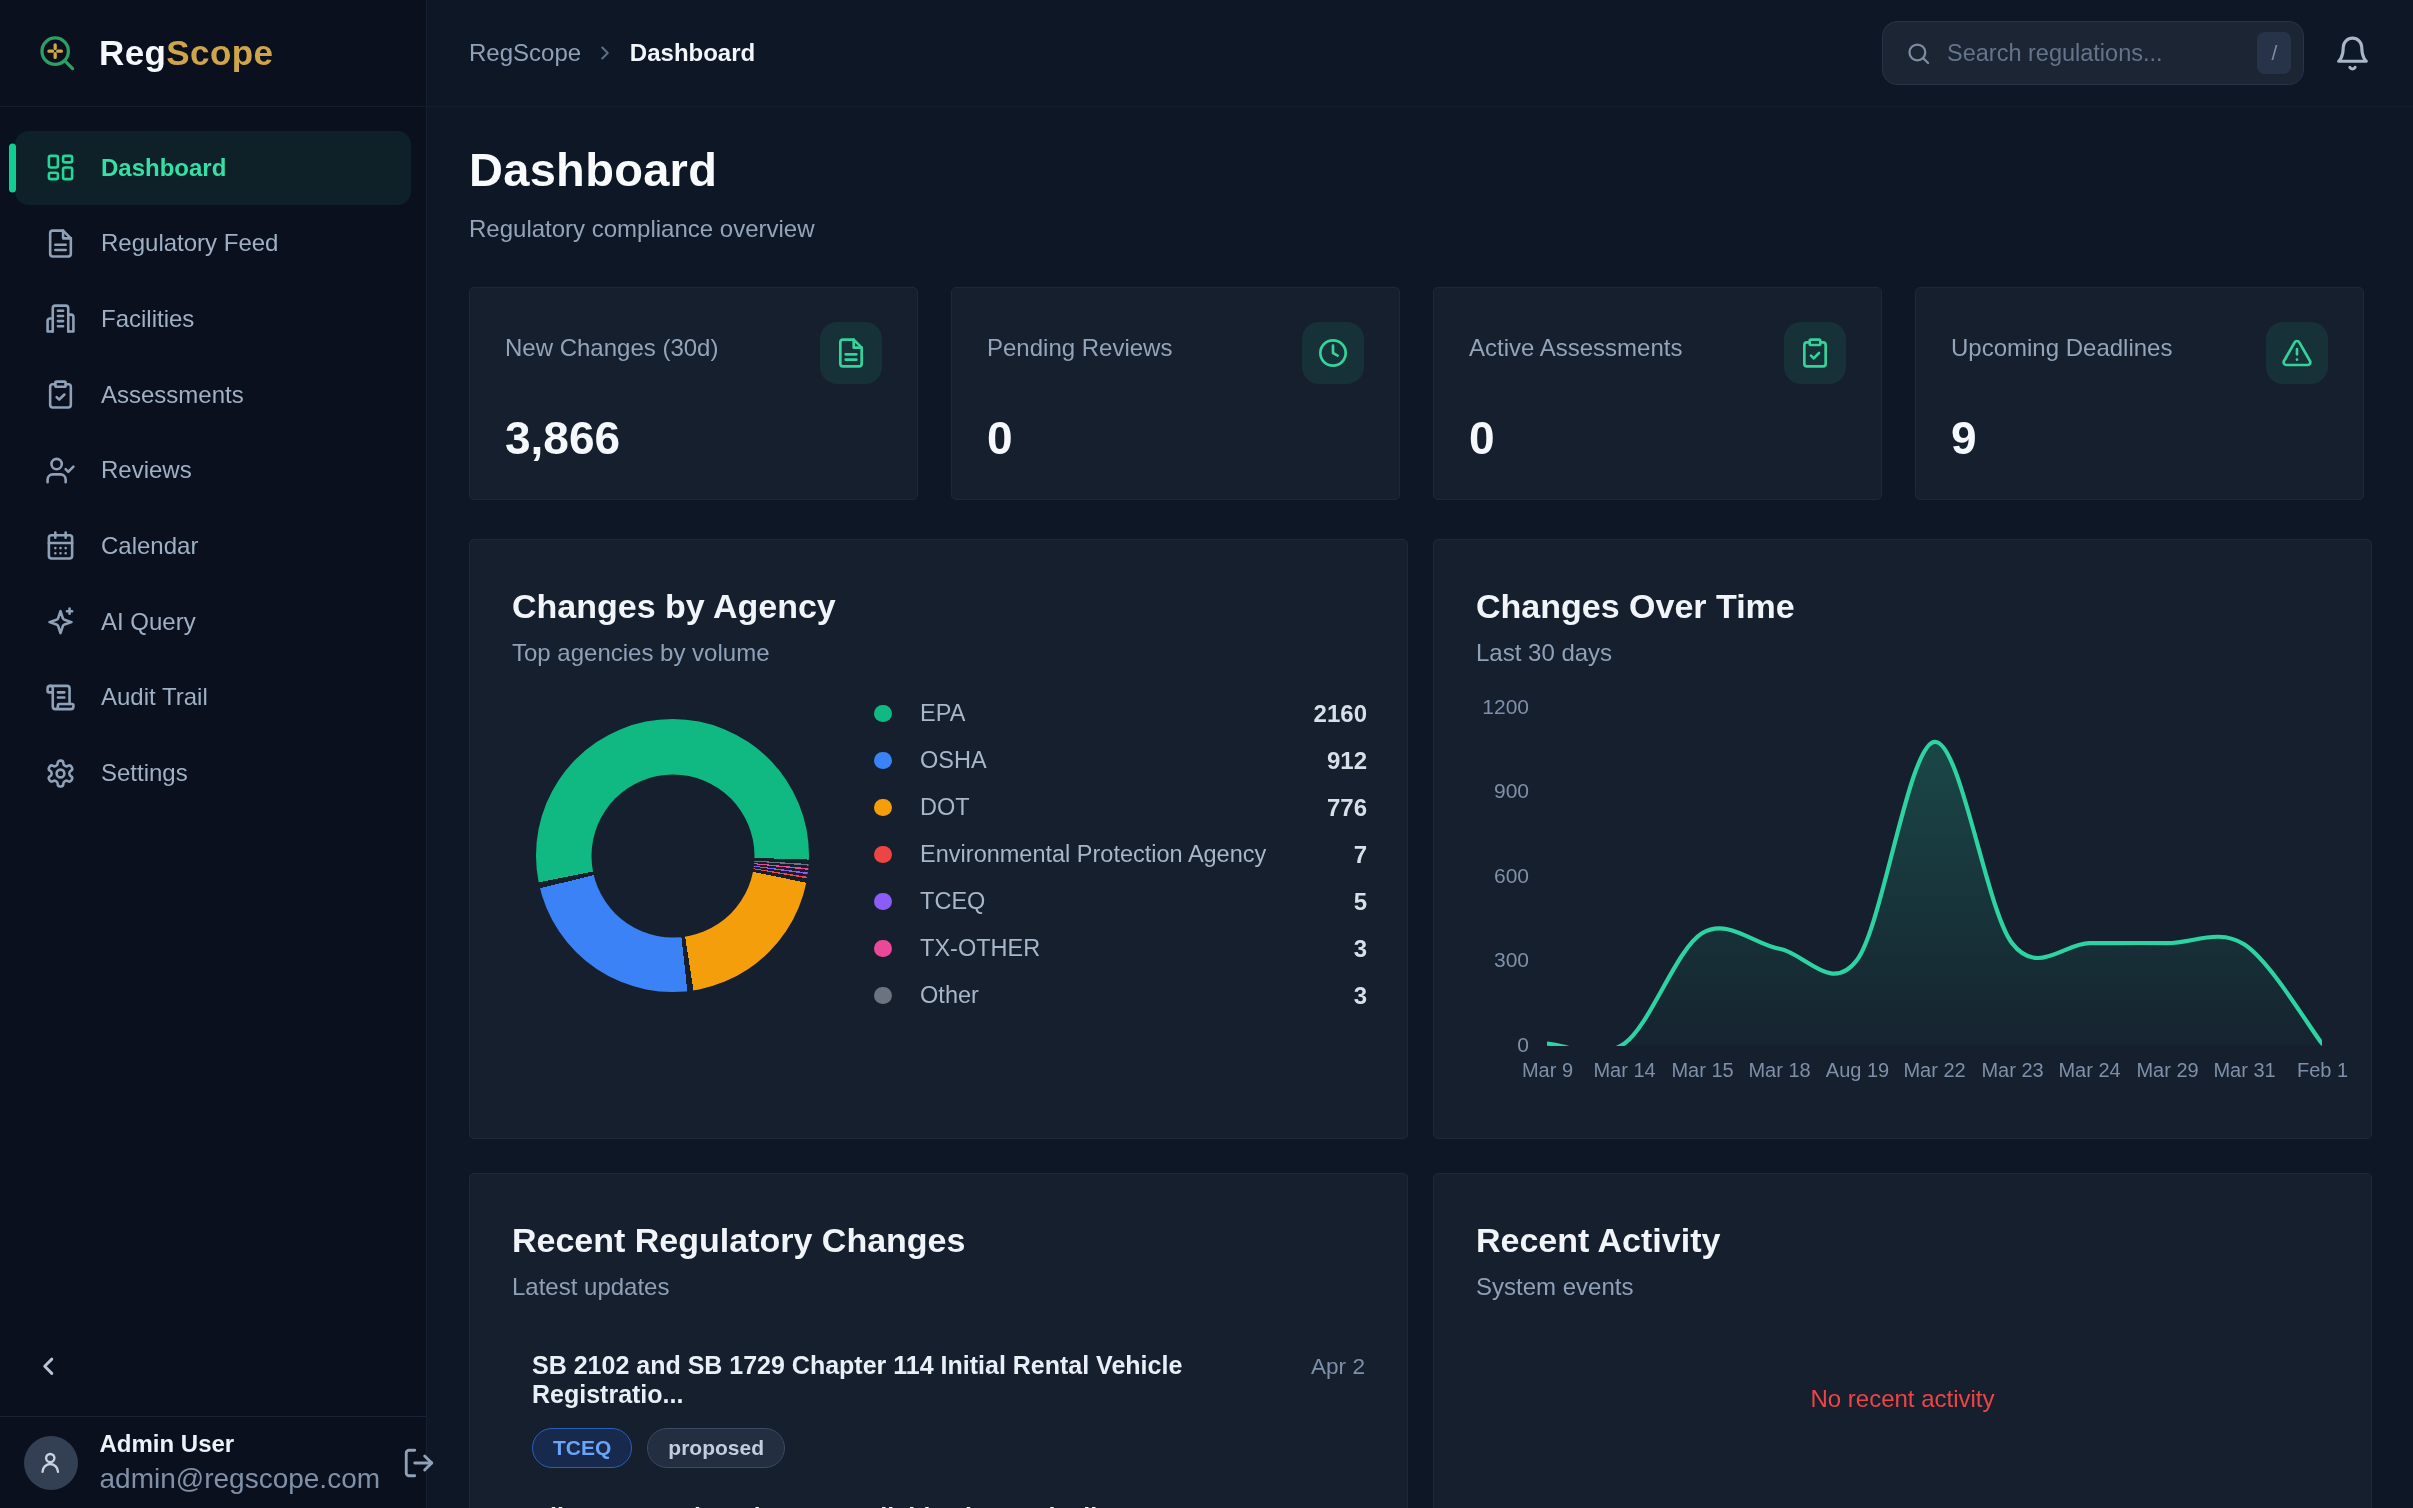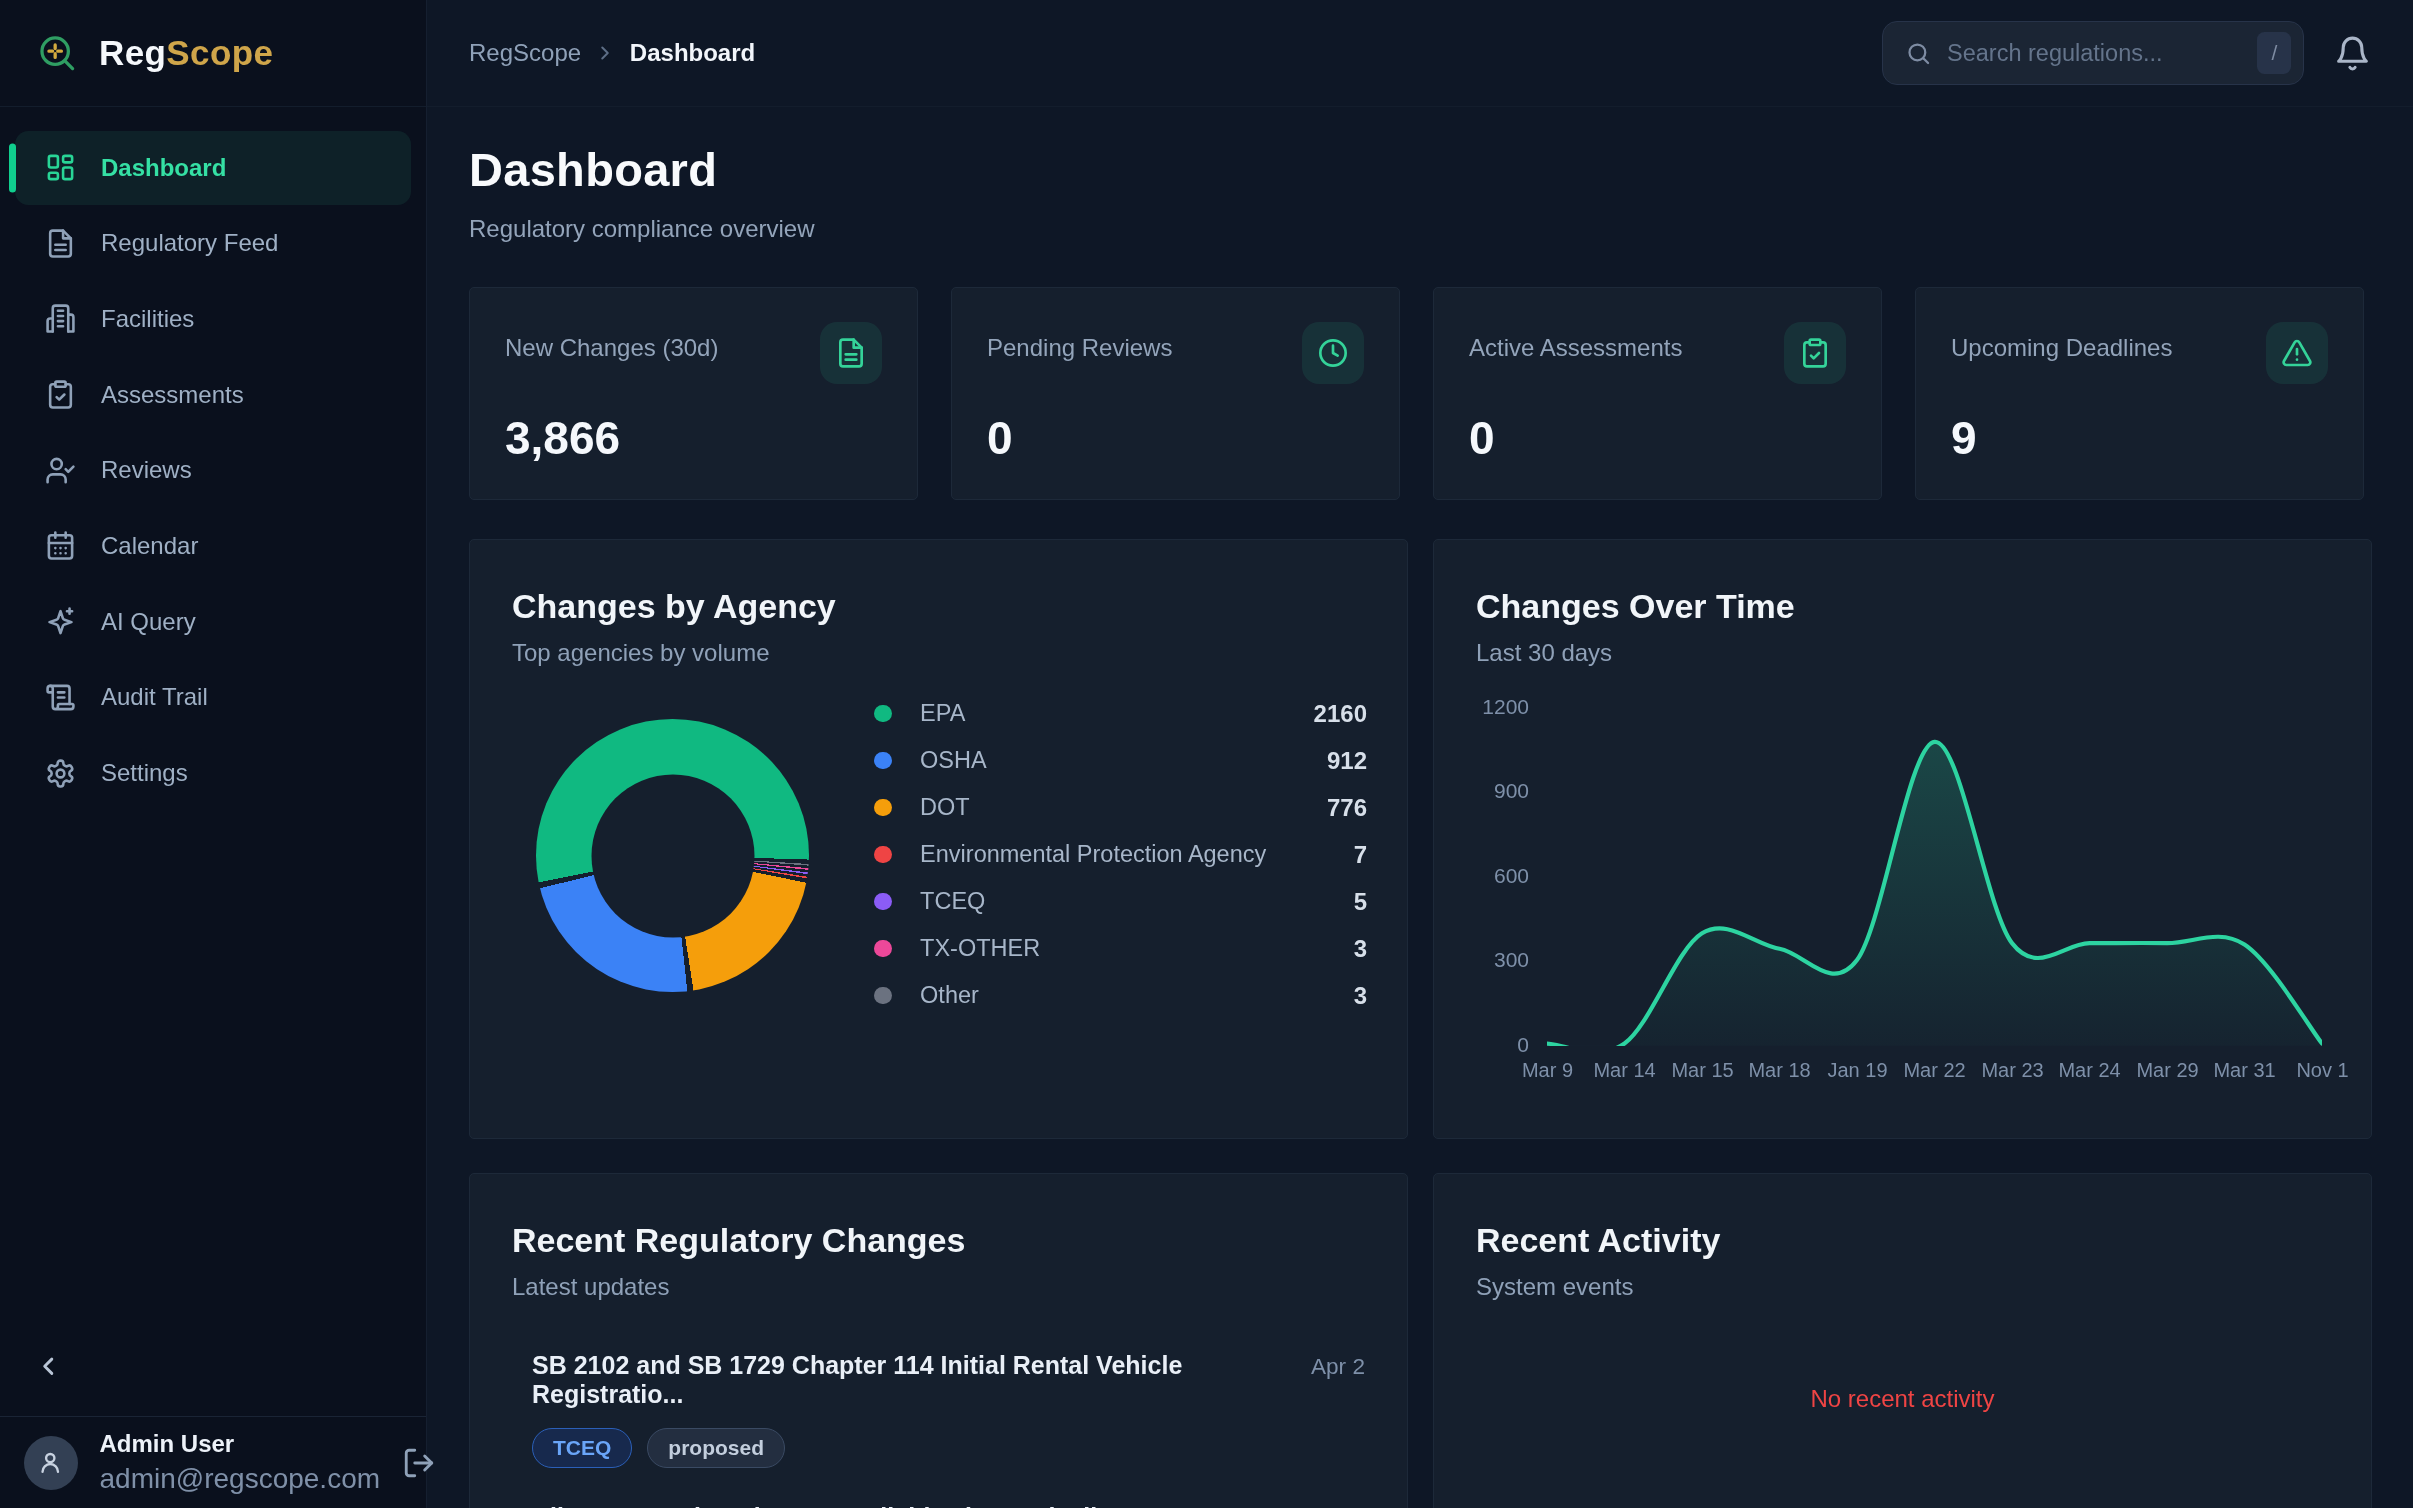--- a/index.html
+++ b/index.html
@@ -427,27 +427,27 @@
   </svg>
 <span class="y-tick" style="top: 493px;">0</span>
     <span class="y-tick" style="top: 408px;">300</span>
     <span class="y-tick" style="top: 324px;">600</span>
     <span class="y-tick" style="top: 239px;">900</span>
     <span class="y-tick" style="top: 155px;">1200</span>
     <span class="x-tick" style="left: 59px;">Mar 9</span>
     <span class="x-tick" style="left: 136px;">Mar 14</span>
     <span class="x-tick" style="left: 214px;">Mar 15</span>
     <span class="x-tick" style="left: 291px;">Mar 18</span>
-    <span class="x-tick" style="left: 369px;">Jan 19</span>
+    <span class="x-tick" style="left: 369px;">Aug 19</span>
     <span class="x-tick" style="left: 446px;">Mar 22</span>
     <span class="x-tick" style="left: 524px;">Mar 23</span>
     <span class="x-tick" style="left: 601px;">Mar 24</span>
     <span class="x-tick" style="left: 679px; text-align: center;">Mar 29</span>
     <span class="x-tick" style="left: 756px;">Mar 31</span>
-    <span class="x-tick" style="left: 834px;">Nov 1</span>
+    <span class="x-tick" style="left: 834px;">Feb 1</span>
   </section>
 
 <section class="panel panel-recent">
   <h2>Recent Regulatory Changes</h2>
   <div class="panel-sub">Latest updates</div>
   <div class="rc-list">
     <div class="rc-item">
       <div class="rc-head">
         <span class="rc-title">SB 2102 and SB 1729 Chapter 114 Initial Rental Vehicle Registratio...</span>
         <span class="rc-date">Apr 2</span>

